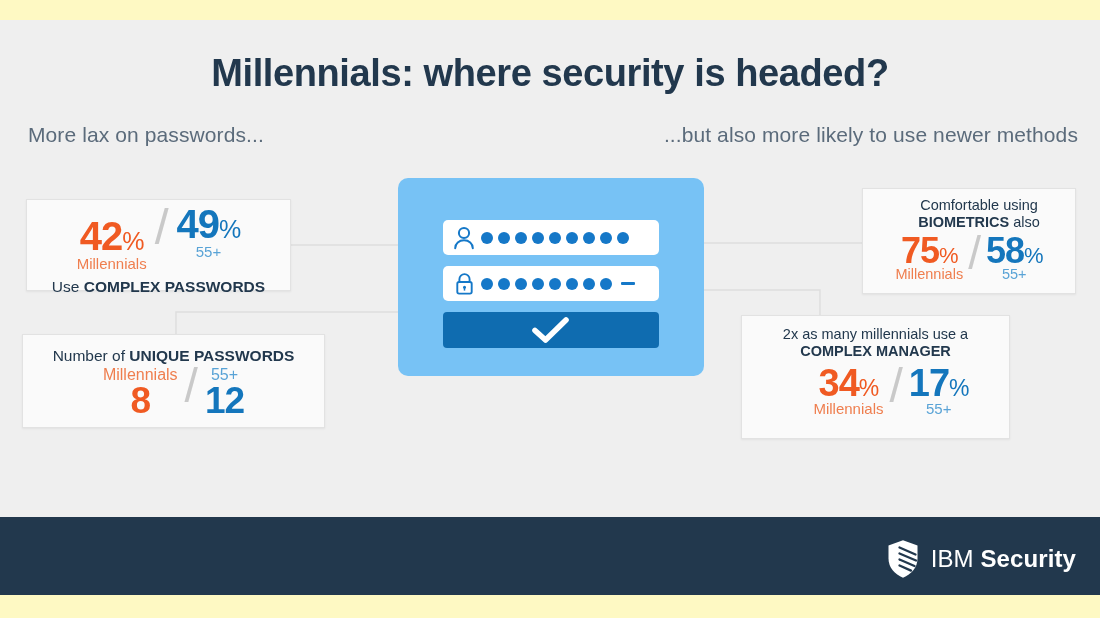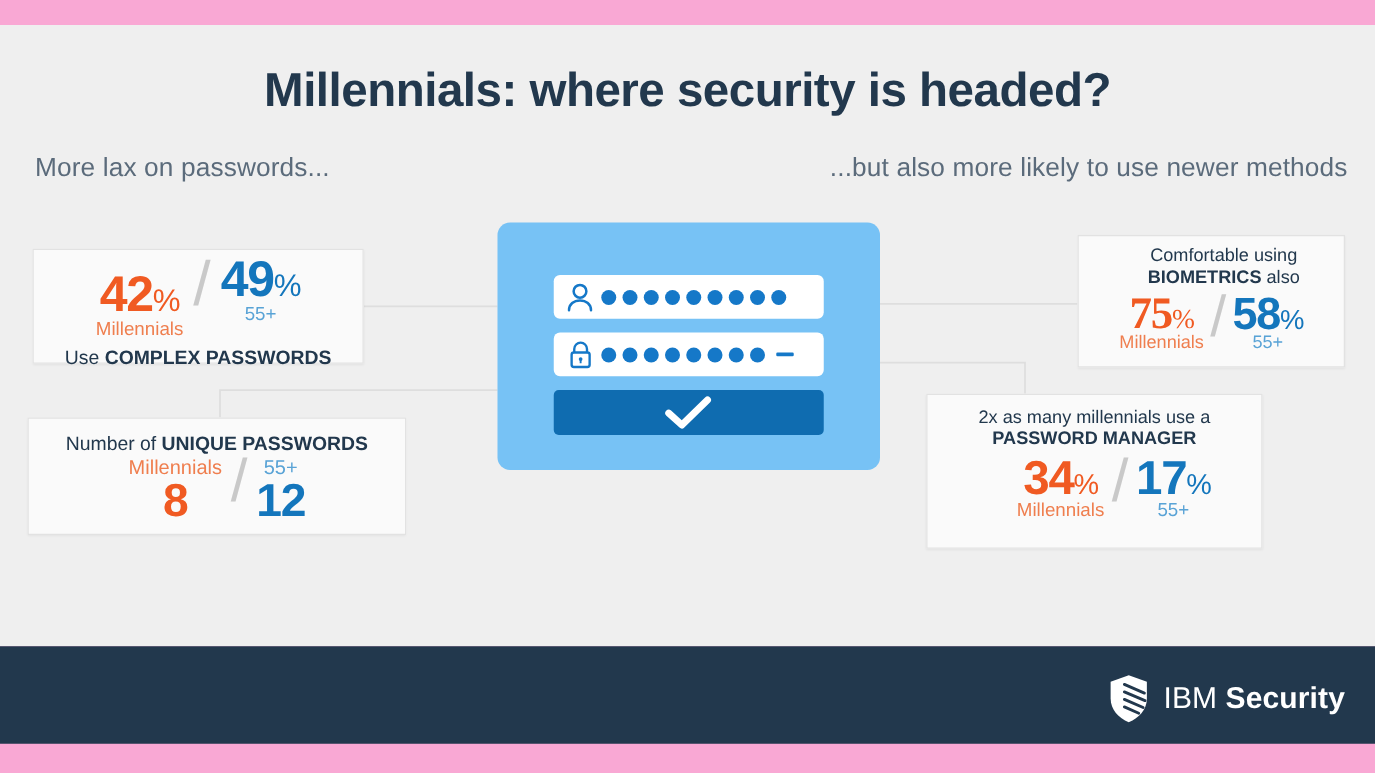--- a/index.html
+++ b/index.html
@@ -1,19 +1,19 @@
 <!DOCTYPE html>
 <html><head>
 <meta charset="utf-8">
 <style>
   * { margin:0; padding:0; box-sizing:border-box; }
   html,body { width:1100px; height:618px; background:#ffffff; }
   body { font-family:"Liberation Sans", sans-serif; -webkit-font-smoothing:antialiased; }
 
-  #stage { position:relative; width:1100px; height:618px; overflow:hidden; background:#f9a8d4; }
+  #stage { position:relative; width:1100px; height:618px; overflow:hidden; background:#fef9c3; }
 
   #canvas { position:absolute; left:0; top:20px; width:1100px; height:497px; background:#efefef; }
 
   
   .title {
     position:absolute; left:0; top:52px; width:1100px; text-align:center;
     font-size:38px; font-weight:bold; color:#22384d; letter-spacing:-0.4px;
   }
   .sub {
     position:absolute; font-size:21px; color:#5b6b7b; font-weight:400; letter-spacing:0.1px;
@@ -198,38 +198,38 @@
       </div>
     </div>
   </div>
 
   <div class="card" id="card-bio">
     <div class="cap sm" style="margin-top:8px;padding-left:20px;">
       <span>Comfortable using</span><br><b>BIOMETRICS</b><span> also</span>
     </div>
     <div class="ratio" style="margin-top:3px;">
       <div class="side">
-        <div class="num o-num" style="font-size:36px;font-family:Liberation Serif, serif;">
+        <div class="num o-num" style="font-size:36px;">
           <span>75</span><span class="pct" style="font-size:22px;">%</span>
         </div>
         <div class="who o-who" style="font-size:14.5px;">Millennials</div>
       </div>
       <div class="slash" style="font-size:46px;margin:0 5px;">/</div>
       <div class="side">
         <div class="num b-num" style="font-size:36px;">
           <span>58</span><span class="pct" style="font-size:22px;">%</span>
         </div>
         <div class="who b-who" style="font-size:14.5px;">55+</div>
       </div>
     </div>
   </div>
 
   <div class="card" id="card-pwmgr">
     <div class="cap sm" style="margin-top:10px;">
-      <span>2x as many millennials use a</span><br><b>PASSWORD MANAGER</b><span></span>
+      <span>2x as many millennials use a</span><br><b>COMPLEX MANAGER</b><span></span>
     </div>
     <div class="ratio" style="margin-top:6px;margin-left:31px;">
       <div class="side">
         <div class="num o-num" style="font-size:38px;">
           <span>34</span><span class="pct" style="font-size:23px;">%</span>
         </div>
         <div class="who o-who" style="font-size:15px;">Millennials</div>
       </div>
       <div class="slash" style="font-size:48px;margin:0 6px;">/</div>
       <div class="side">

